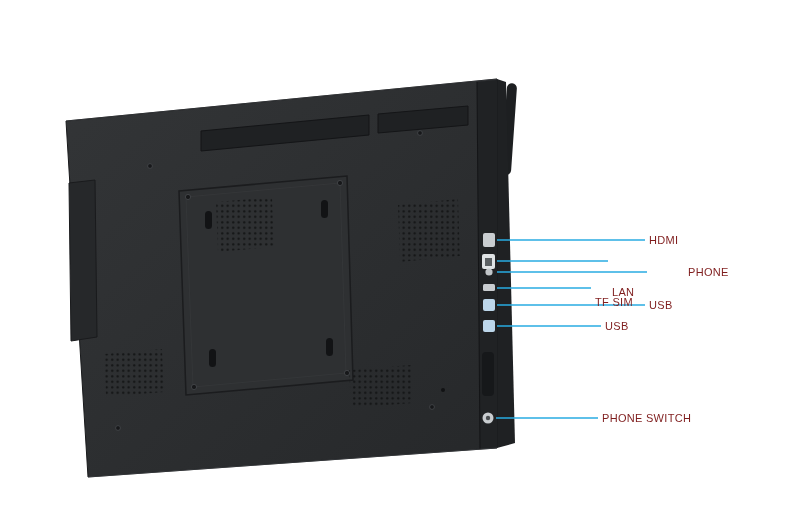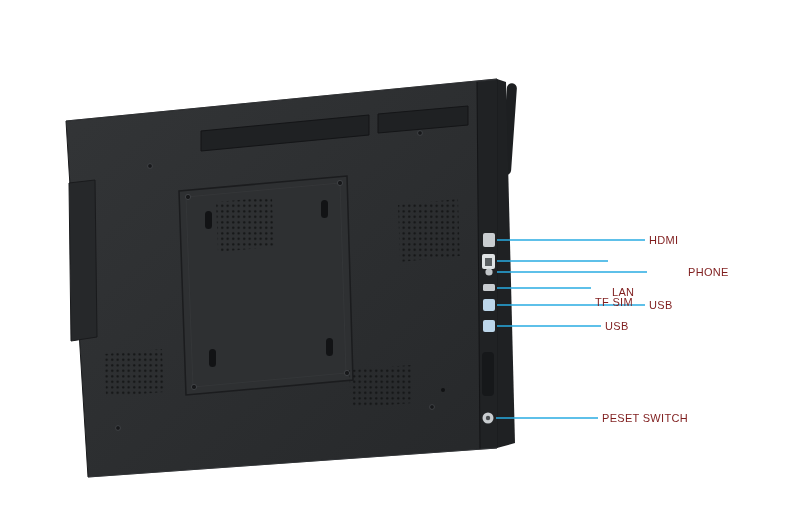--- a/index.html
+++ b/index.html
@@ -134,15 +134,15 @@
       <line class="callout-line" x1="496" y1="418" x2="598" y2="418"></line>
     </g>
   </svg>
 
   <div class="callout-label" id="cl-hdmi">HDMI</div>
   <div class="callout-label" id="cl-lan">LAN</div>
   <div class="callout-label" id="cl-phone">PHONE</div>
   <div class="callout-label" id="cl-tfsim">TF SIM</div>
   <div class="callout-label" id="cl-usb1">USB</div>
   <div class="callout-label" id="cl-usb2">USB</div>
-  <div class="callout-label" id="cl-reset">PESET SWITCH</div>
+  <div class="callout-label" id="cl-reset">PHONE SWITCH</div>
 
 </div>
 
 </body></html>

